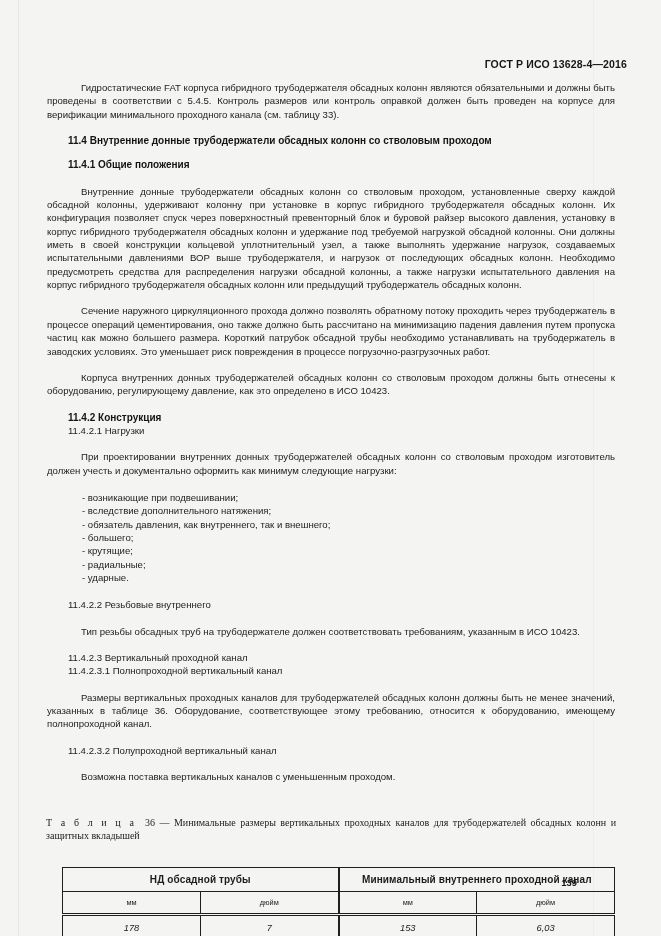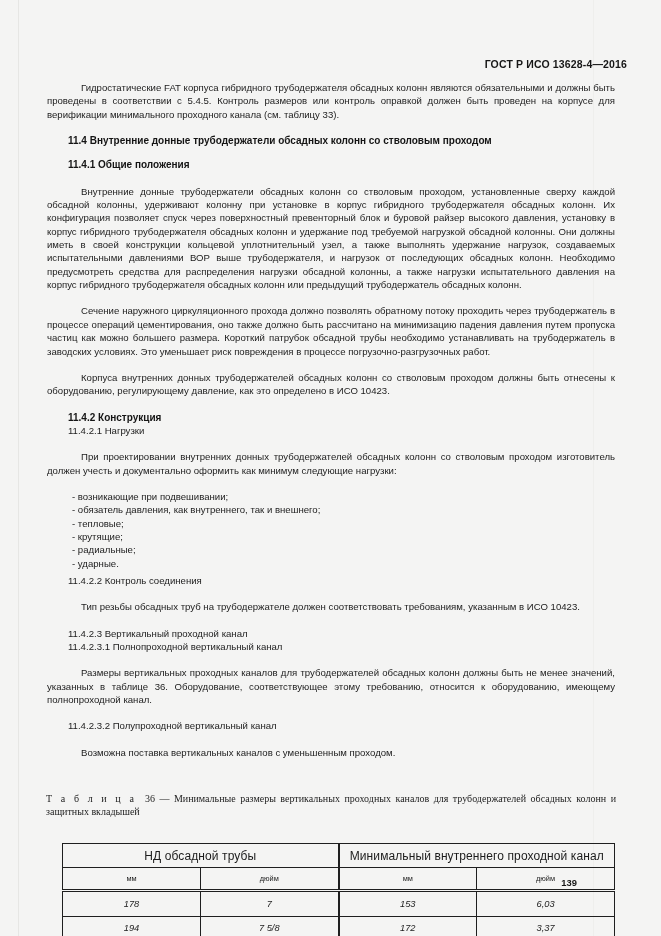--- a/index.html
+++ b/index.html
@@ -83,21 +83,21 @@
   }
   h3.head-plain {
     margin: 0;
     font-size: 9.6px;
     line-height: 13.35px;
     font-weight: normal;
     text-indent: 34px;
     color: #1c1c1c;
   }
   ul.dashlist {
-    margin: 4px;
+    margin: 14px;
     padding: 0;
     list-style: none;
   }
   ul.dashlist li {
     font-size: 9.6px;
     line-height: 13.35px;
     text-indent: 34px;
     color: #1c1c1c;
   }
 
@@ -127,22 +127,22 @@
     table-layout: fixed;
   }
   table.t36 th,
   table.t36 td {
     border: 1px solid #1f1f1f;
     text-align: center;
     vertical-align: middle;
     color: #1c1c1c;
   }
   table.t36 th.grp {
-    font-size: 12px;
-    font-weight: normal;
+    font-size: 10px;
+    font-weight: bold;
     height: 21px;
     letter-spacing: 0.1px;
   }
   table.t36 th.unit {
     font-size: 7.4px;
     font-weight: normal;
     height: 19px;
     border-bottom: 3px double #1f1f1f;
   }
   table.t36 td.val {
@@ -190,28 +190,29 @@
     <p class="para">Корпуса внутренних донных трубодержателей обсадных колонн со стволовым проходом должны быть отнесены к оборудованию, регулирующему давление, как это определено в ИСО 10423.</p>
 
     <h2 class="head-bold">11.4.2 Конструкция</h2>
 
     <h3 class="head-plain">11.4.2.1 Нагрузки</h3>
 
     <p class="para">При проектировании внутренних донных трубодержателей обсадных колонн со стволовым про­ходом изготовитель должен учесть и документально оформить как минимум следующие нагрузки:</p>
 
     <ul class="dashlist">
       <li>- возникающие при подвешивании;</li>
+      <li>- вследствие дополнительного натяжения;</li>
       <li>- обязатель давления, как внутреннего, так и внешнего;</li>
-      <li>- тепловые;</li>
+      <li>- большего;</li>
       <li>- крутящие;</li>
       <li>- радиальные;</li>
       <li>- ударные.</li>
     </ul>
 
-    <h3 class="head-plain">11.4.2.2 Контроль соединения</h3>
+    <h3 class="head-plain">11.4.2.2 Резьбовые внутреннего</h3>
 
     <p class="para">Тип резьбы обсадных труб на трубодержателе должен соответствовать требованиям, указанным в ИСО 10423.</p>
 
     <h3 class="head-plain">11.4.2.3 Вертикальный проходной канал</h3>
 
     <h3 class="head-plain">11.4.2.3.1 Полнопроходной вертикальный канал</h3>
 
     <p class="para">Размеры вертикальных проходных каналов для трубодержателей обсадных колонн должны быть не менее значений, указанных в таблице 36. Оборудование, соответствующее этому требованию, от­носится к оборудованию, имеющему полнопроходной канал.</p>
 
     <h3 class="head-plain">11.4.2.3.2 Полупроходной вертикальный канал</h3>

